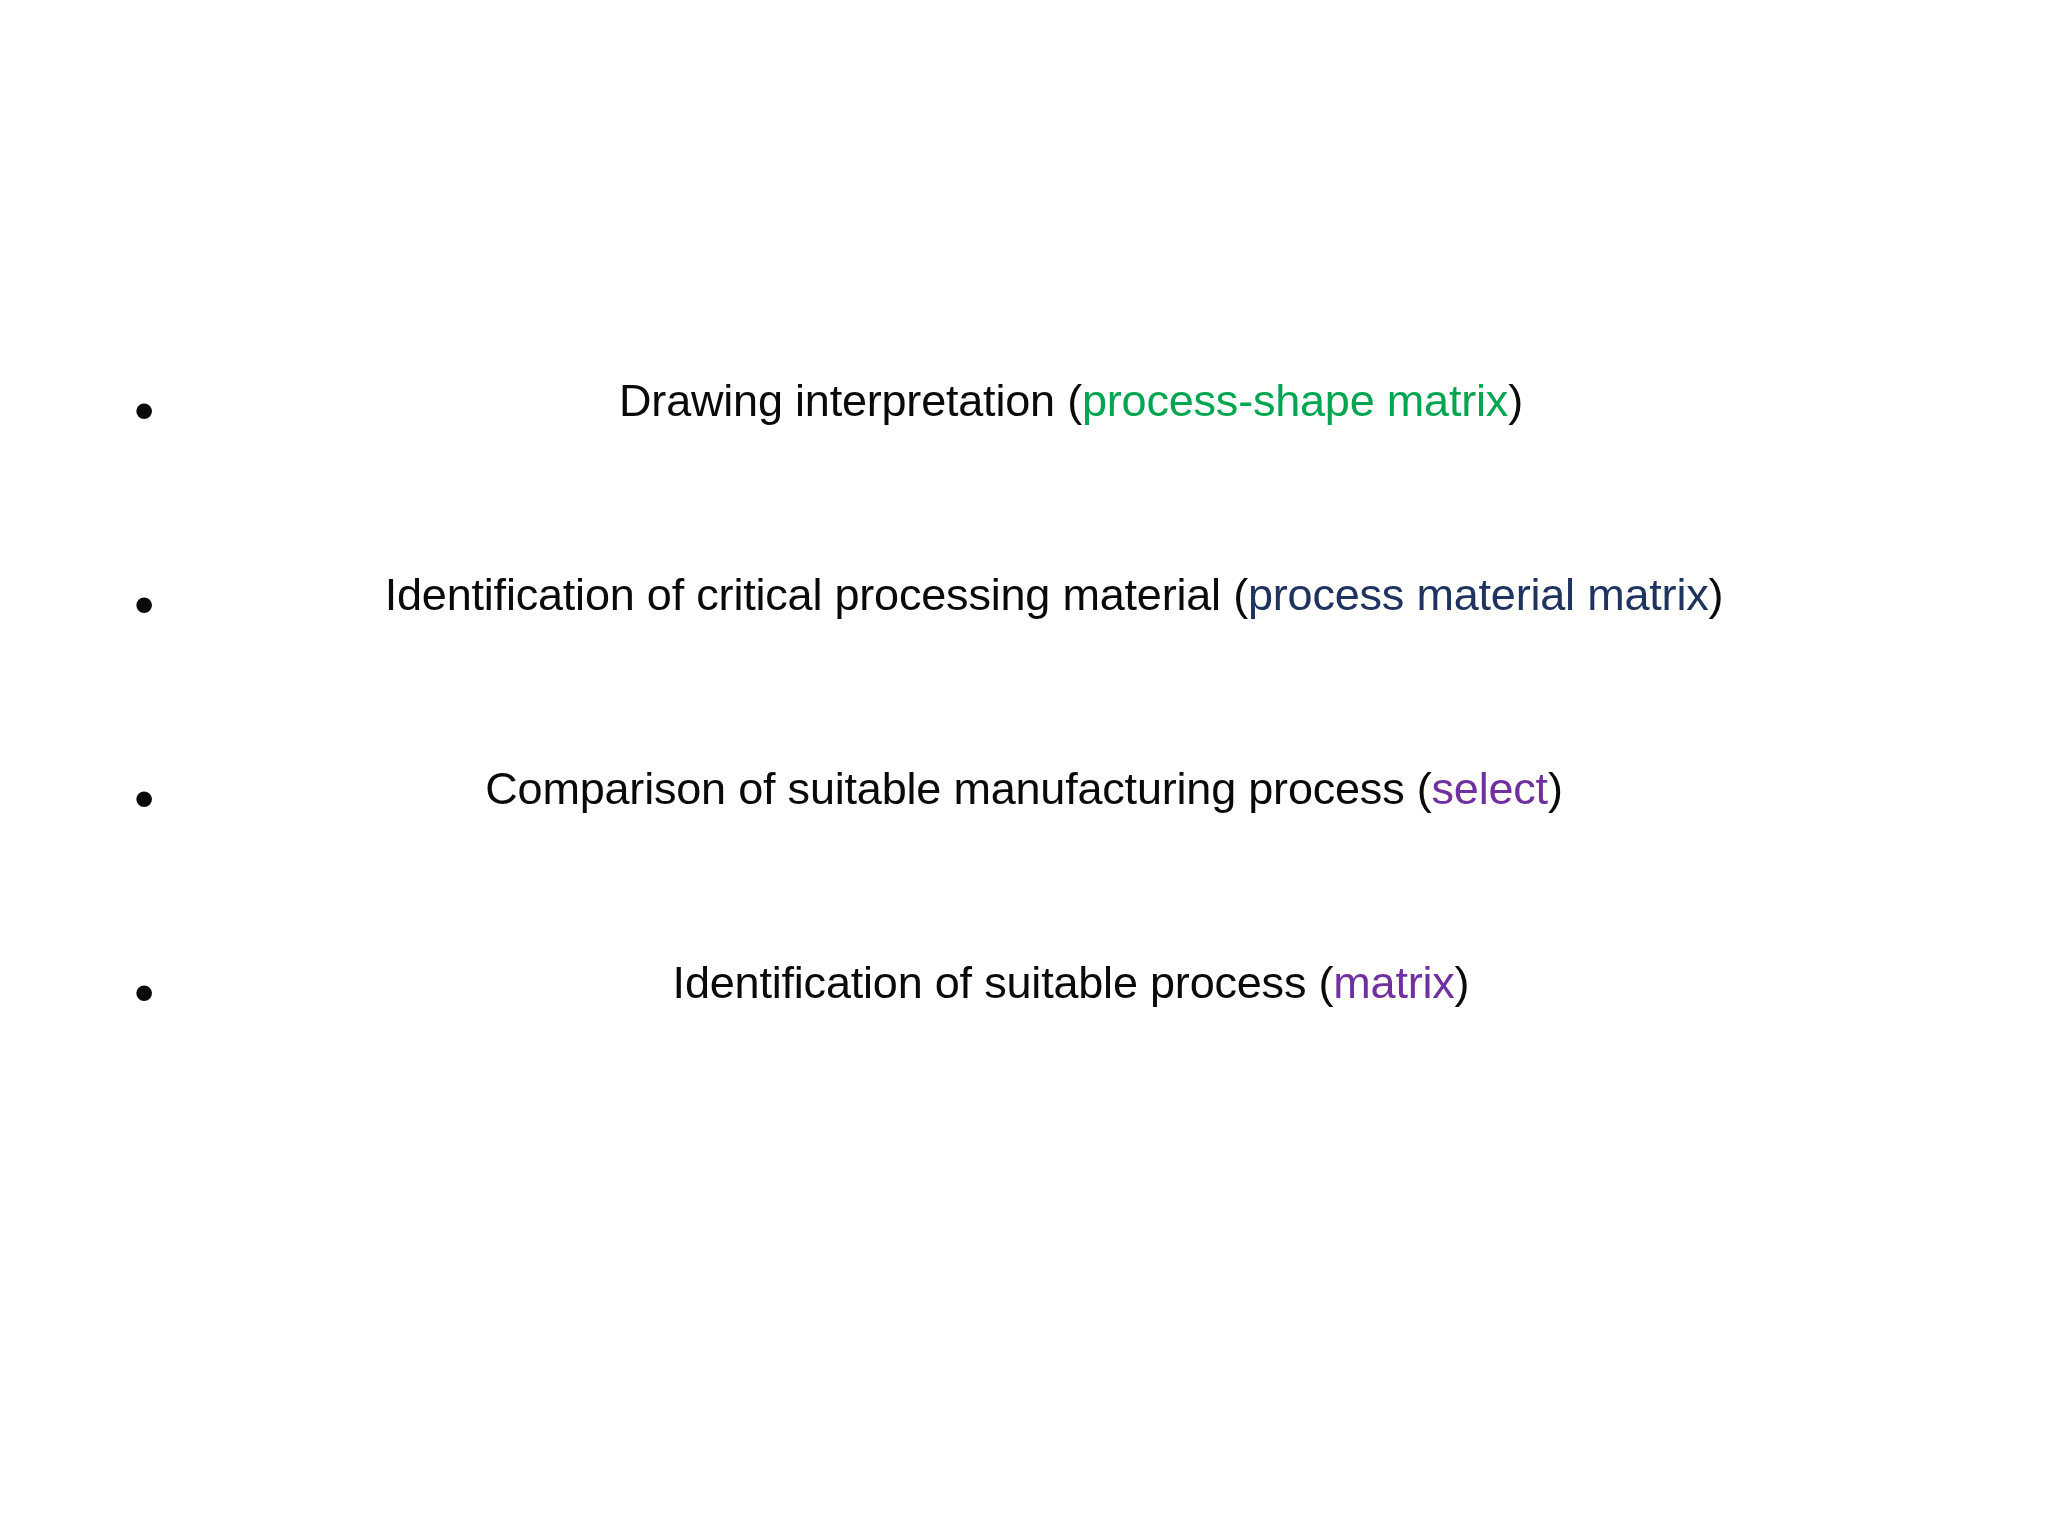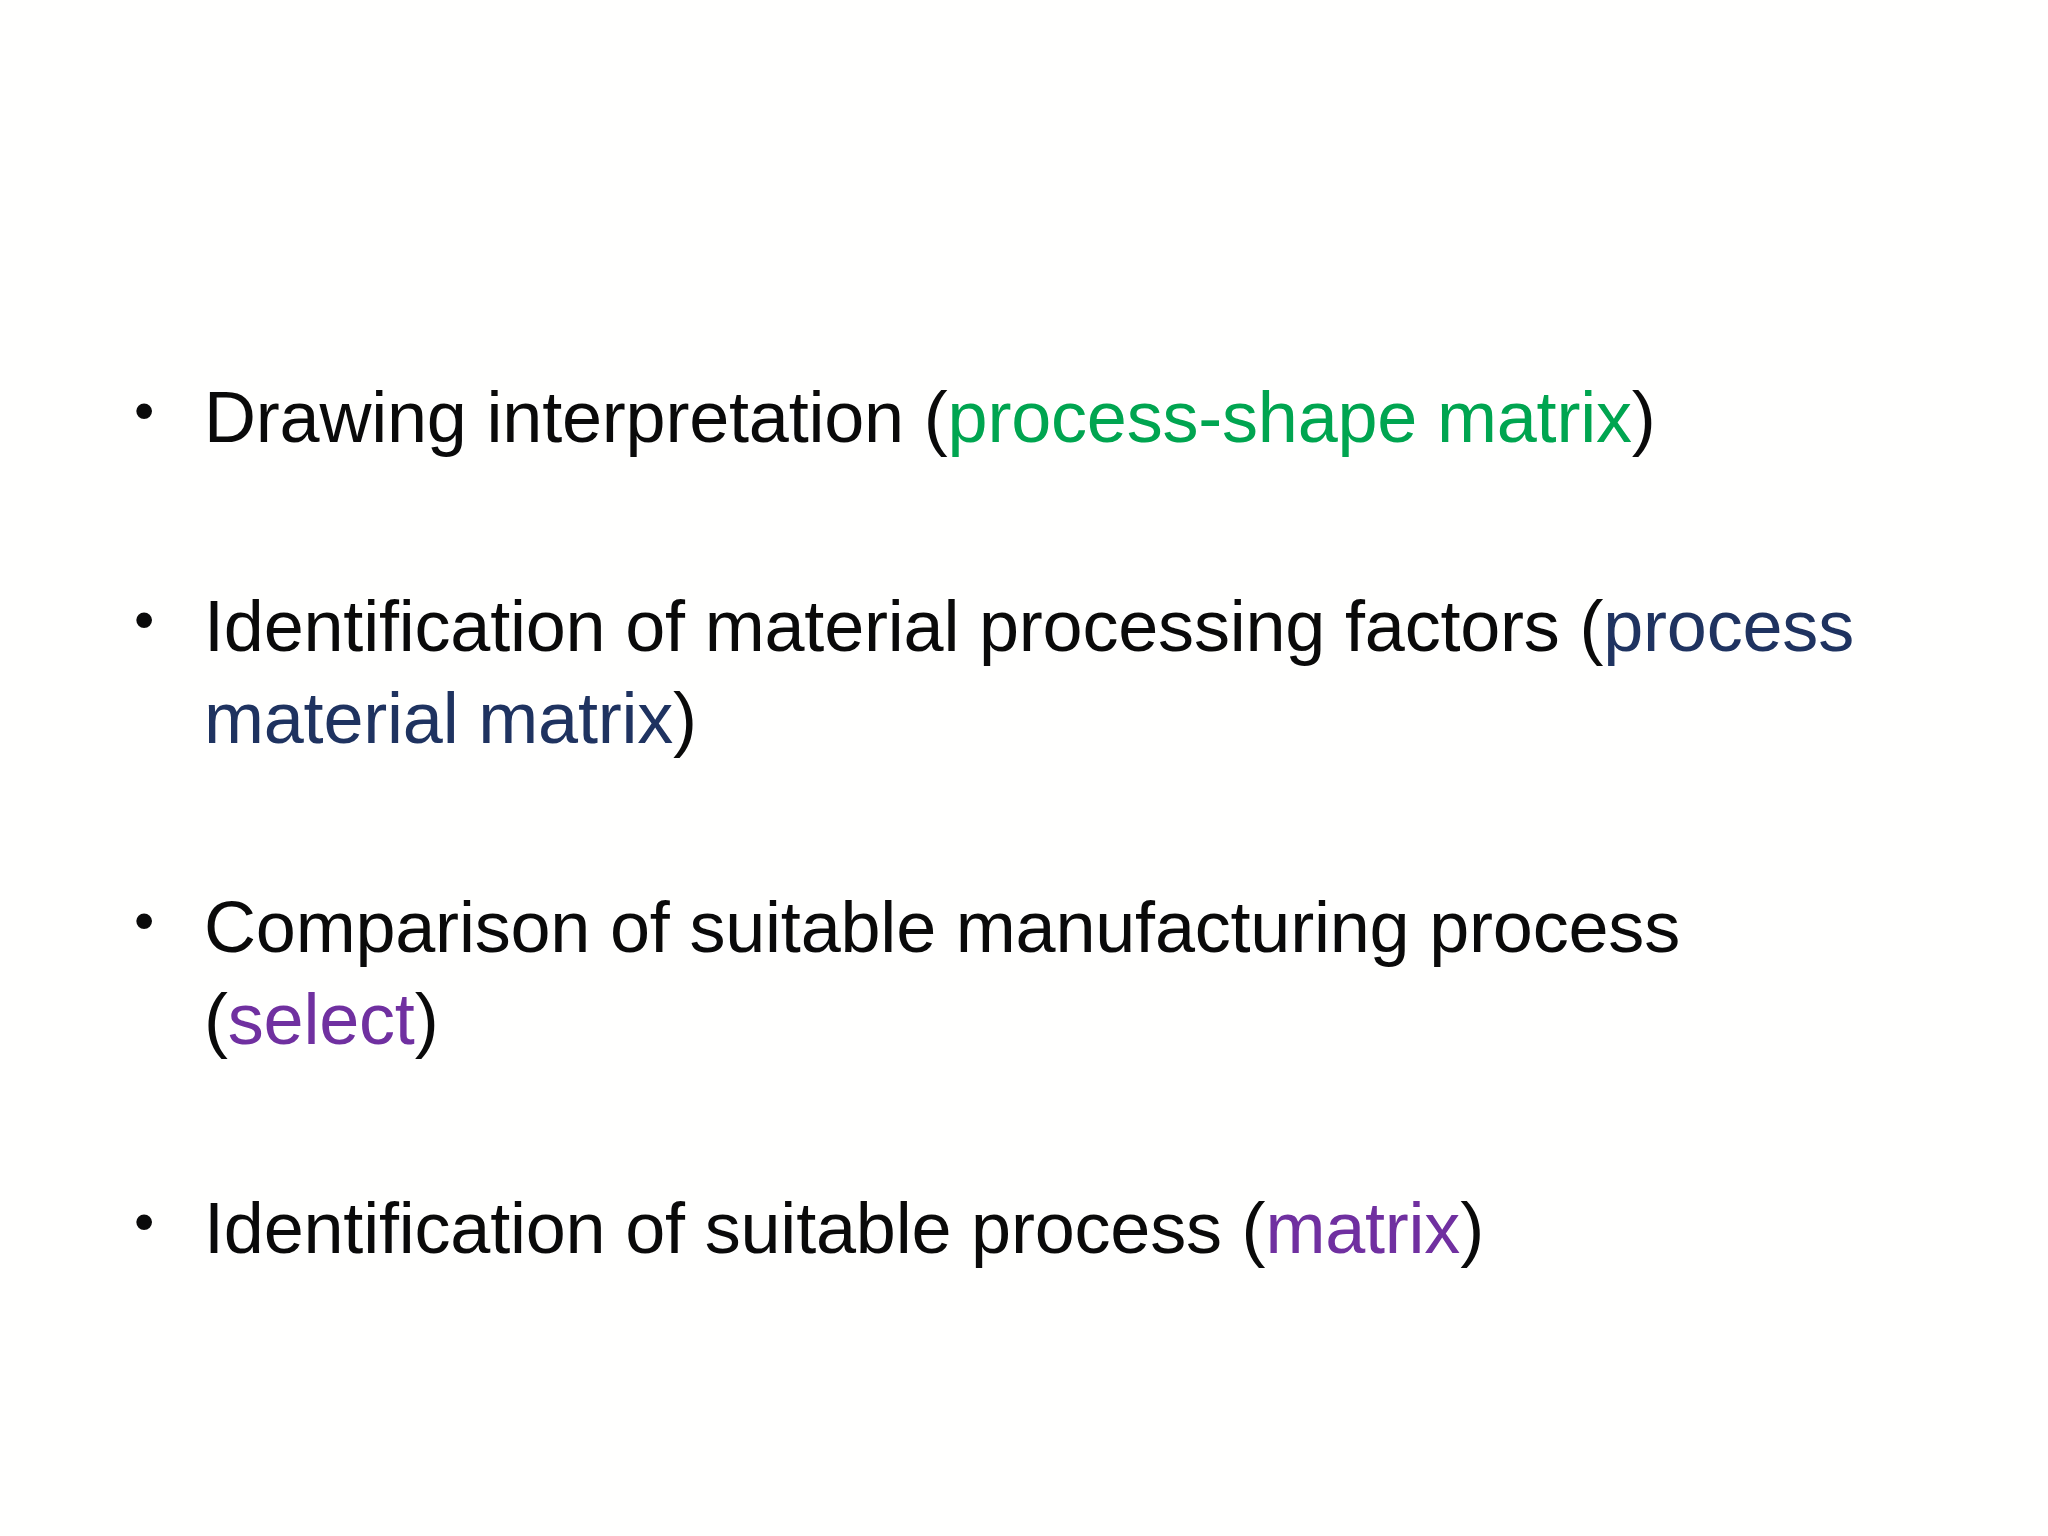--- a/index.html
+++ b/index.html
@@ -68,25 +68,26 @@
     color: #0A0A0A;
     text-align: left;
     padding-left: 16px;
     box-sizing: border-box;
     user-select: none;
   }
 
   .bullet-text {
     flex: 1 1 auto;
     font-family: "Liberation Sans", "DejaVu Sans", sans-serif;
-    font-size: 72px;
+    font-size: 45px;
     line-height: 1.27;
     color: #0A0A0A;
     letter-spacing: -0.2px;
     font-weight: normal;
+    text-align: center;
   }
 
   
   .bullet-text .run {
     display: inline;
   }
 
   .c-black  { color: #0A0A0A; }
   .c-green  { color: #00A550; }
   .c-navy   { color: #1F3360; }
@@ -109,21 +110,21 @@
     <div class="bullet-row">
       <span class="bullet-marker">•</span>
       <span class="bullet-text w-b1">
         <span class="run c-black">Drawing interpretation (</span><span class="run c-green">process-shape matrix</span><span class="run c-black">)</span>
       </span>
     </div>
 
     <div class="bullet-row">
       <span class="bullet-marker">•</span>
       <span class="bullet-text w-b2">
-        <span class="run c-black">Identification of material processing factors (</span><span class="run c-navy">process material matrix</span><span class="run c-black">)</span>
+        <span class="run c-black">Identification of critical processing material (</span><span class="run c-navy">process material matrix</span><span class="run c-black">)</span>
       </span>
     </div>
 
     <div class="bullet-row">
       <span class="bullet-marker">•</span>
       <span class="bullet-text w-b3">
         <span class="run c-black">Comparison of suitable manufacturing process (</span><span class="run c-purple">select</span><span class="run c-black">)</span>
       </span>
     </div>
 

